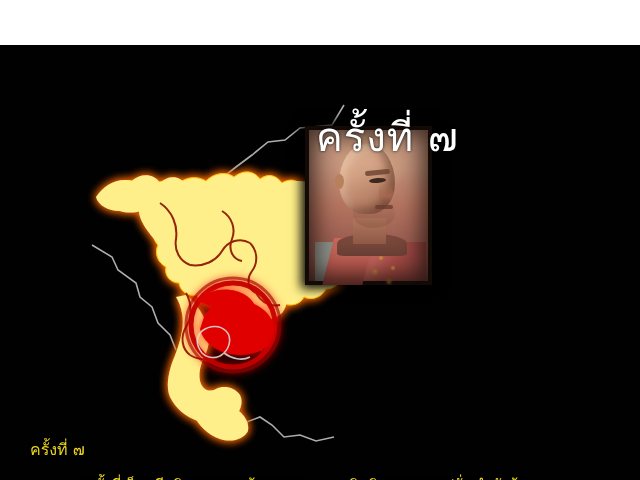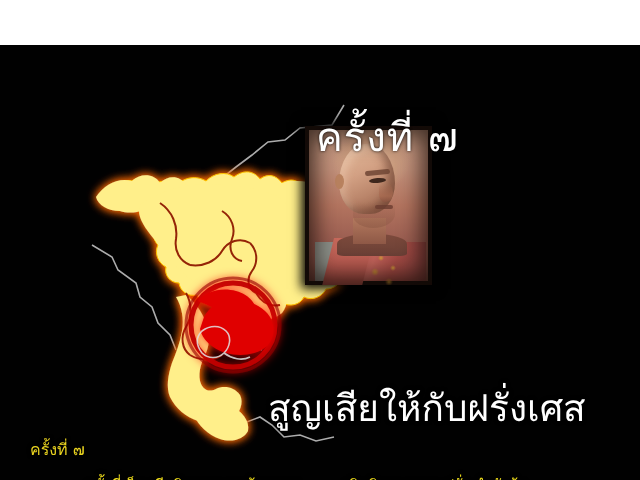--- a/index.html
+++ b/index.html
@@ -376,21 +376,20 @@
         <div class="p-eye"></div>
         <div class="p-nose"></div>
         <div class="p-mouth"></div>
       </div>
       <div class="p-vignette"></div>
     </div>
 
     <div class="title-top thai">ครั้งที่ ๗</div>
 
 
-    <div class="headline-2 thai">สูญเสียให้กับฝรั่งเศส</div>
 
     <div class="map-label thai">ครั้งที่ ๗</div>
 
     <div class="verse v-l1 thai">ครั้งที่เจ็ด เสียดินแดน แคว้นเขมร</div>
 
     <div class="verse v-r1 thai">เกิดพิเรน เพราะฝรั่ง กำลังบ้า</div>
 
   </div>
 </div>
 

